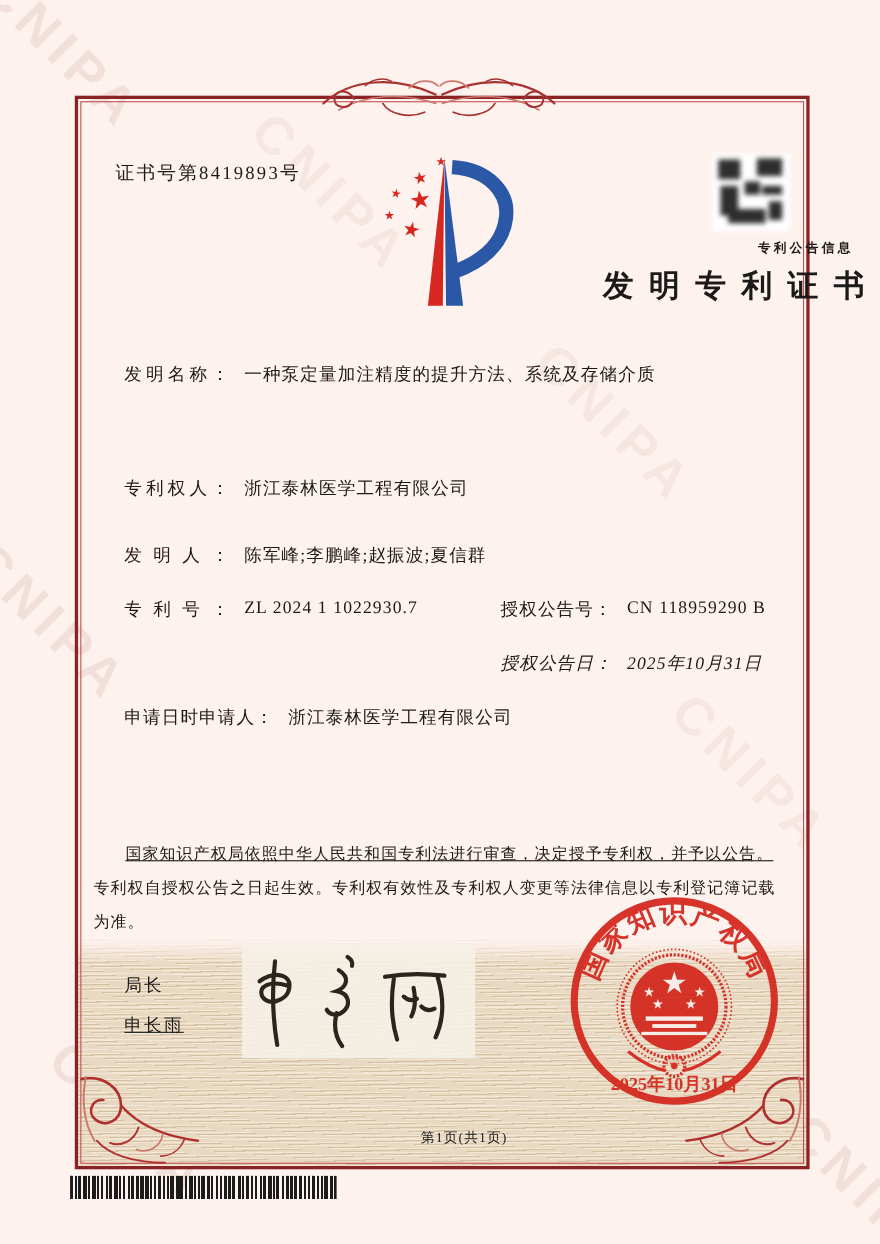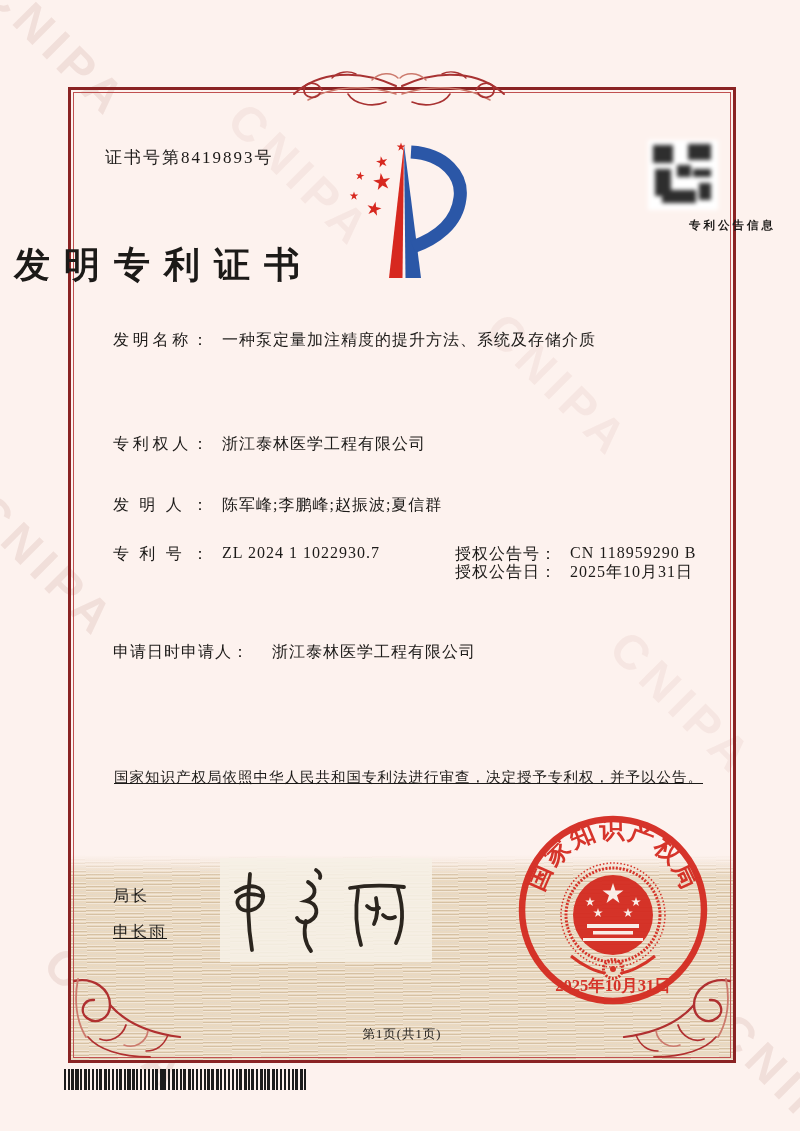--- a/index.html
+++ b/index.html
@@ -40,44 +40,44 @@
   }
   .z{z-index:4;}
   
   .cert-no{left:105px; top:146px; font-size:17px; letter-spacing:2px;}
   .logo{left:337px; top:140px; width:130px; height:145px;}
   .qr{left:648px; top:140px; width:70px; height:70px; background:#fff;
       filter:blur(2.3px) grayscale(1); overflow:hidden;}
   .qr i{position:absolute; background:#2e2e2e; display:block;}
   .qr-caption{left:586px; top:218px; width:190px; text-align:right;
       font-size:11.5px; letter-spacing:3px; font-weight:bold;}
-  .title{left:0; top:241px; width:800px; text-align:left;
-      font-size:36px; font-weight:bold; letter-spacing:14px; text-indent:14px;}
+  .title{left:0; top:241px; width:800px; text-align:right;
+      font-size:28px; font-weight:bold; letter-spacing:14px; text-indent:14px;}
   
   .row{left:113px; font-size:16px; letter-spacing:1px; white-space:nowrap;}
   .flabel{display:inline-block; width:96px; text-align:justify; text-align-last:justify;
       vertical-align:top;}
-  .flabel.wide{width:auto; text-align:center; text-align-last:auto; margin-right:10px;}
+  .flabel.wide{width:auto; text-align:center; text-align-last:auto; margin-right:0;}
   .fvalue{display:inline-block; margin-left:8px; vertical-align:top;}
   .fvalue.wrap{white-space:normal; width:458px; line-height:26px;}
   .rcol{left:455px; font-size:16px; letter-spacing:1px; white-space:nowrap;}
   .rcol .flabel{width:auto; text-align:center; text-align-last:auto;}
   
   .legal{left:85px; top:762px; width:632px; font-size:14.5px;
       letter-spacing:1px; line-height:31px;}
   .legal .l1{text-indent:2em;text-decoration:underline;}
   
   .director-title{left:113px; top:886px; font-size:16px; letter-spacing:2px; z-index:5;}
   .director-name{left:113px; top:922px; font-size:16px; letter-spacing:2px; z-index:5;text-decoration:underline;}
   .sig-box{left:220px; top:858px; width:212px; height:104px;
       background:rgba(246,240,230,0.88); z-index:5;}
   .seal{left:513px; top:814px; width:200px; height:198px; z-index:6; opacity:0.94;}
   
   .footer{left:68px; top:1026px; width:668px; text-align:center;
-      font-size:12.5px; letter-spacing:1px; z-index:5;}
+      font-size:12.5px; letter-spacing:1px; z-index:5;padding-left:20px;}
   .barcode{
     left:64px; top:1069px; width:242px; height:21px; z-index:4;
     background-image:
       repeating-linear-gradient(90deg,#1c1c1c 0 2px,rgba(0,0,0,0) 2px 4px),
       repeating-linear-gradient(90deg,#1c1c1c 0 1px,rgba(0,0,0,0) 1px 7px),
       repeating-linear-gradient(90deg,#1c1c1c 0 1px,rgba(0,0,0,0) 1px 11px);
   }
   .orn{z-index:5; pointer-events:none;}
   .orn-top{left:288px; top:60px;}
   .orn-bl{left:64px; top:973px;}
@@ -184,33 +184,34 @@
 
   <div class="abs z row" style="top:544px;">
     <span class="flabel">专利号：</span>
     <span class="fvalue">ZL 2024 1 1022930.7</span>
   </div>
   <div class="abs z rcol" style="top:544px;">
     <span class="flabel">授权公告号：</span>
     <span class="fvalue">CN 118959290 B</span>
   </div>
 
-  <div class="abs z rcol" style="top:562px;">
+  <div class="abs z rcol" style="top:593px;font-style:italic;">
     <span class="flabel">授权公告日：</span>
     <span class="fvalue">2025年10月31日</span>
   </div>
 
   <div class="abs z row" style="top:642px;">
     <span class="flabel wide">申请日时申请人：</span>
     <span class="fvalue">浙江泰林医学工程有限公司</span>
   </div>
 
 
   <div class="abs z legal">
     <div class="l1">国家知识产权局依照中华人民共和国专利法进行审查，决定授予专利权，并予以公告。</div>
+    <div class="l2">专利权自授权公告之日起生效。专利权有效性及专利权人变更等法律信息以专利登记簿记载为准。</div>
   </div>
 
   <div class="abs director-title">局长</div>
   <div class="abs director-name">申长雨</div>
 
   <div class="abs sig-box">
     <svg width="212" height="104" viewBox="0 0 212 104">
       <g fill="none" stroke="#2b251e" stroke-width="3.8" stroke-linecap="round">
         <path d="M30,16 C27,42 28,68 32,92"></path>
         <path d="M16,34 C30,24 45,28 43,40 C41,53 22,57 18,47 C15,39 25,33 41,38"></path>

